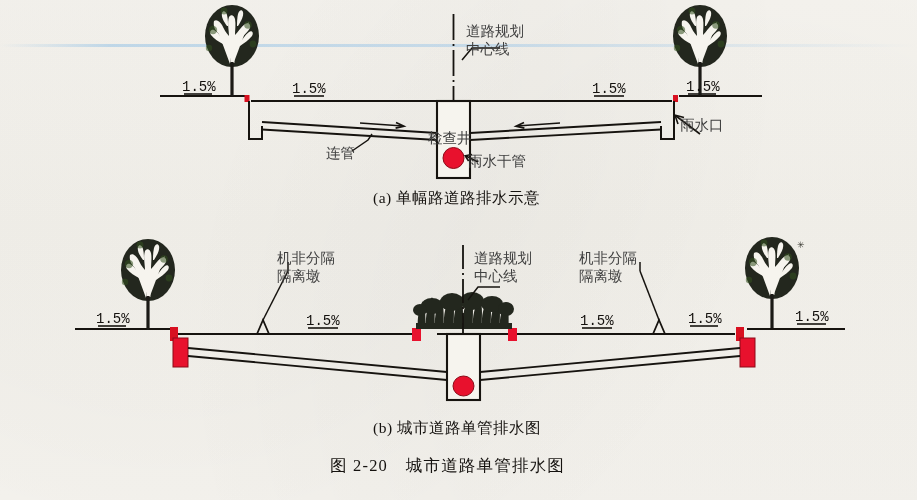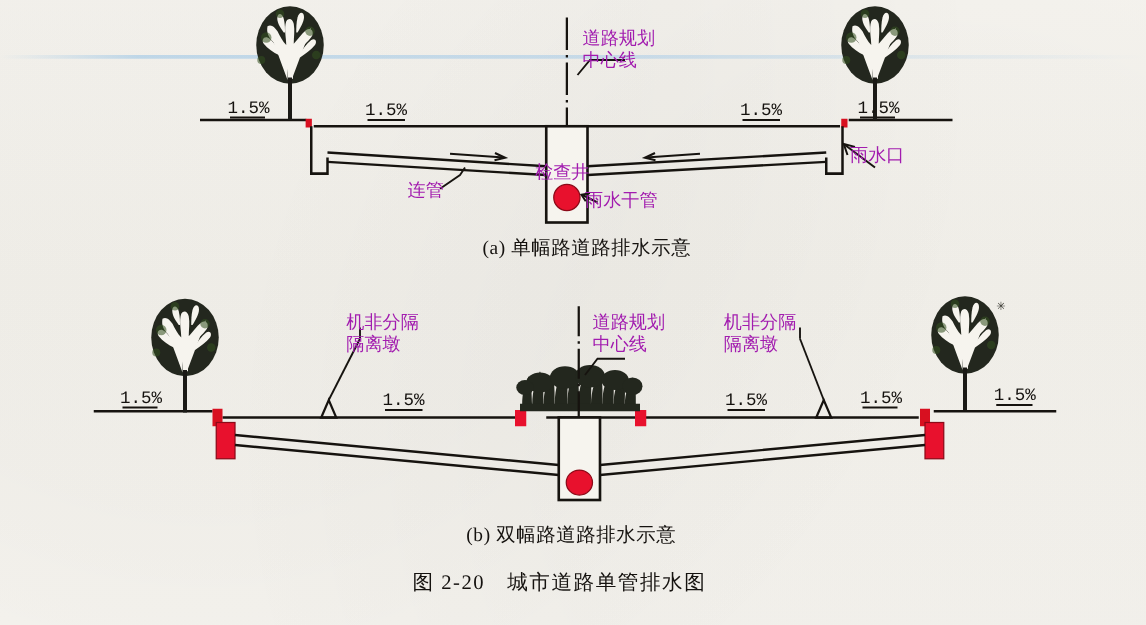--- a/index.html
+++ b/index.html
@@ -27,31 +27,31 @@
   .cap{
     position:absolute;
     font-family:"Liberation Serif",serif;
     color:#15120f;
     white-space:nowrap;
     letter-spacing:.5px;
   }
   .lbl{
     position:absolute;
     font-family:"Liberation Serif",serif;
-    color:#a21caf;
+    color:#404040;
     white-space:nowrap;
     font-size:14.5px;
     line-height:1.26;
   }
   .slope{
     position:absolute;
     font-family:Liberation Mono, monospace;
     font-size:14px;color:#14110e;white-space:nowrap;
   }
-  .capA{font-size:15.5px;margin-left:13px;}
+  .capA{font-size:15.5px;}
   .capB{font-size:15.5px;}
   .capTitle{font-size:16.5px;letter-spacing:1.2px;}
 </style>
 </head>
 <body>
 
 <div id="paper"></div>
 <div id="scanline"></div>
 
 <svg id="fig" viewBox="0 0 917 500">
@@ -268,15 +268,15 @@
   <div>道路规划</div>
   <div>中心线</div>
 </div>
 
 <div class="slope" style="left:96px;top:311px;">1.5%</div>
 <div class="slope" style="left:306px;top:313px;">1.5%</div>
 <div class="slope" style="left:580px;top:313px;">1.5%</div>
 <div class="slope" style="left:688px;top:311px;">1.5%</div>
 <div class="slope" style="left:795px;top:309px;">1.5%</div>
 
-<div class="cap capB" style="left:373px;top:418px;">(b) 双幅路道路排水示意</div>
+<div class="cap capB" style="left:373px;top:418px;">(b) 城市道路单管排水图</div>
 
 <div class="cap capTitle" style="left:330px;top:455px;text-align:right;">图 2-20　城市道路单管排水图</div>
 
 </body></html>

